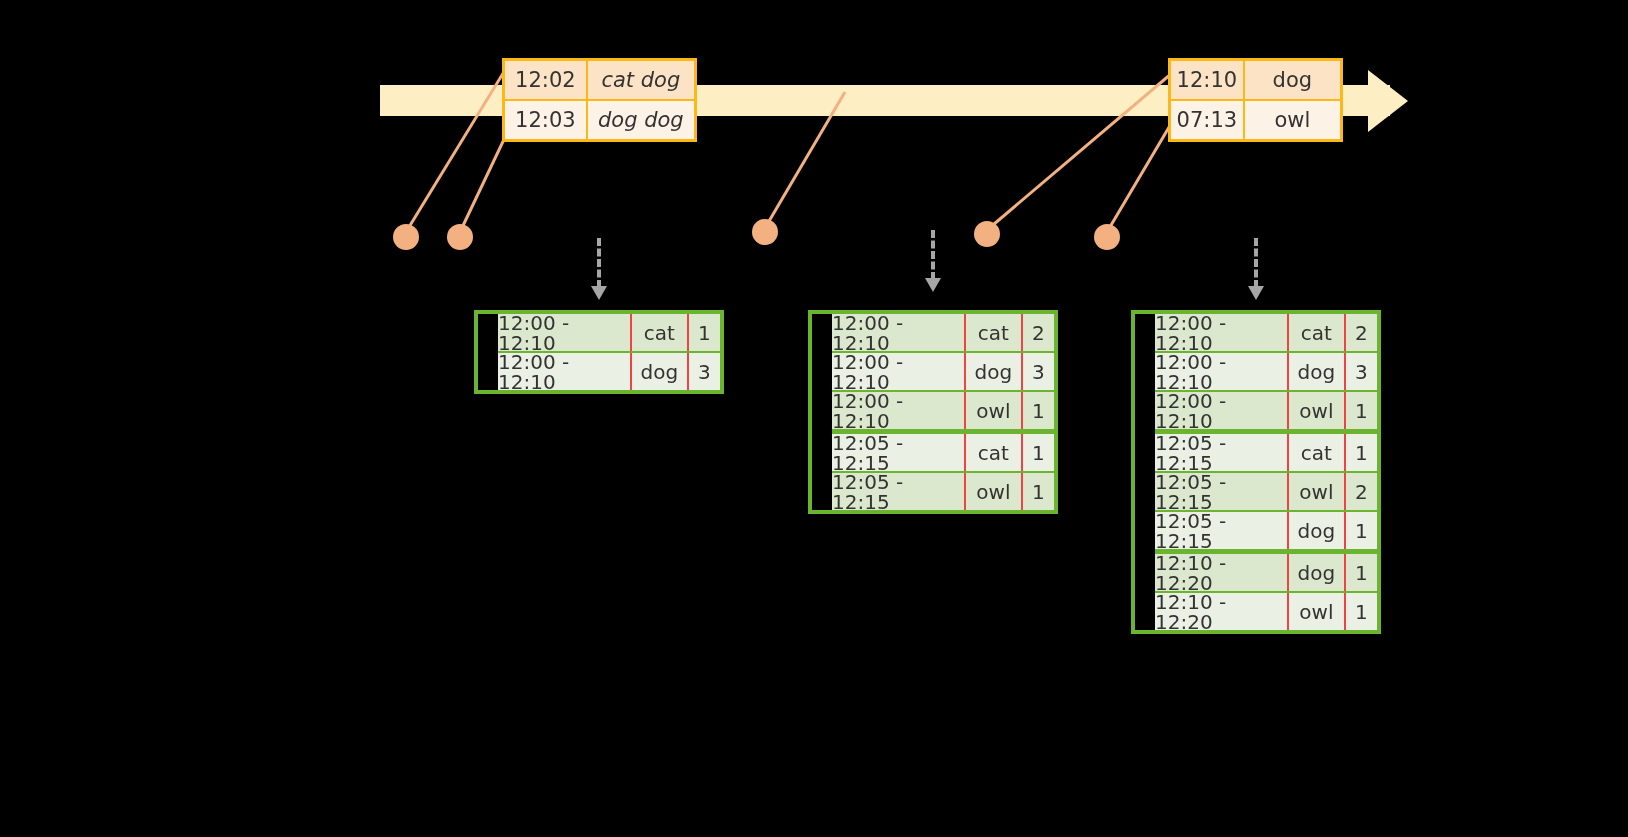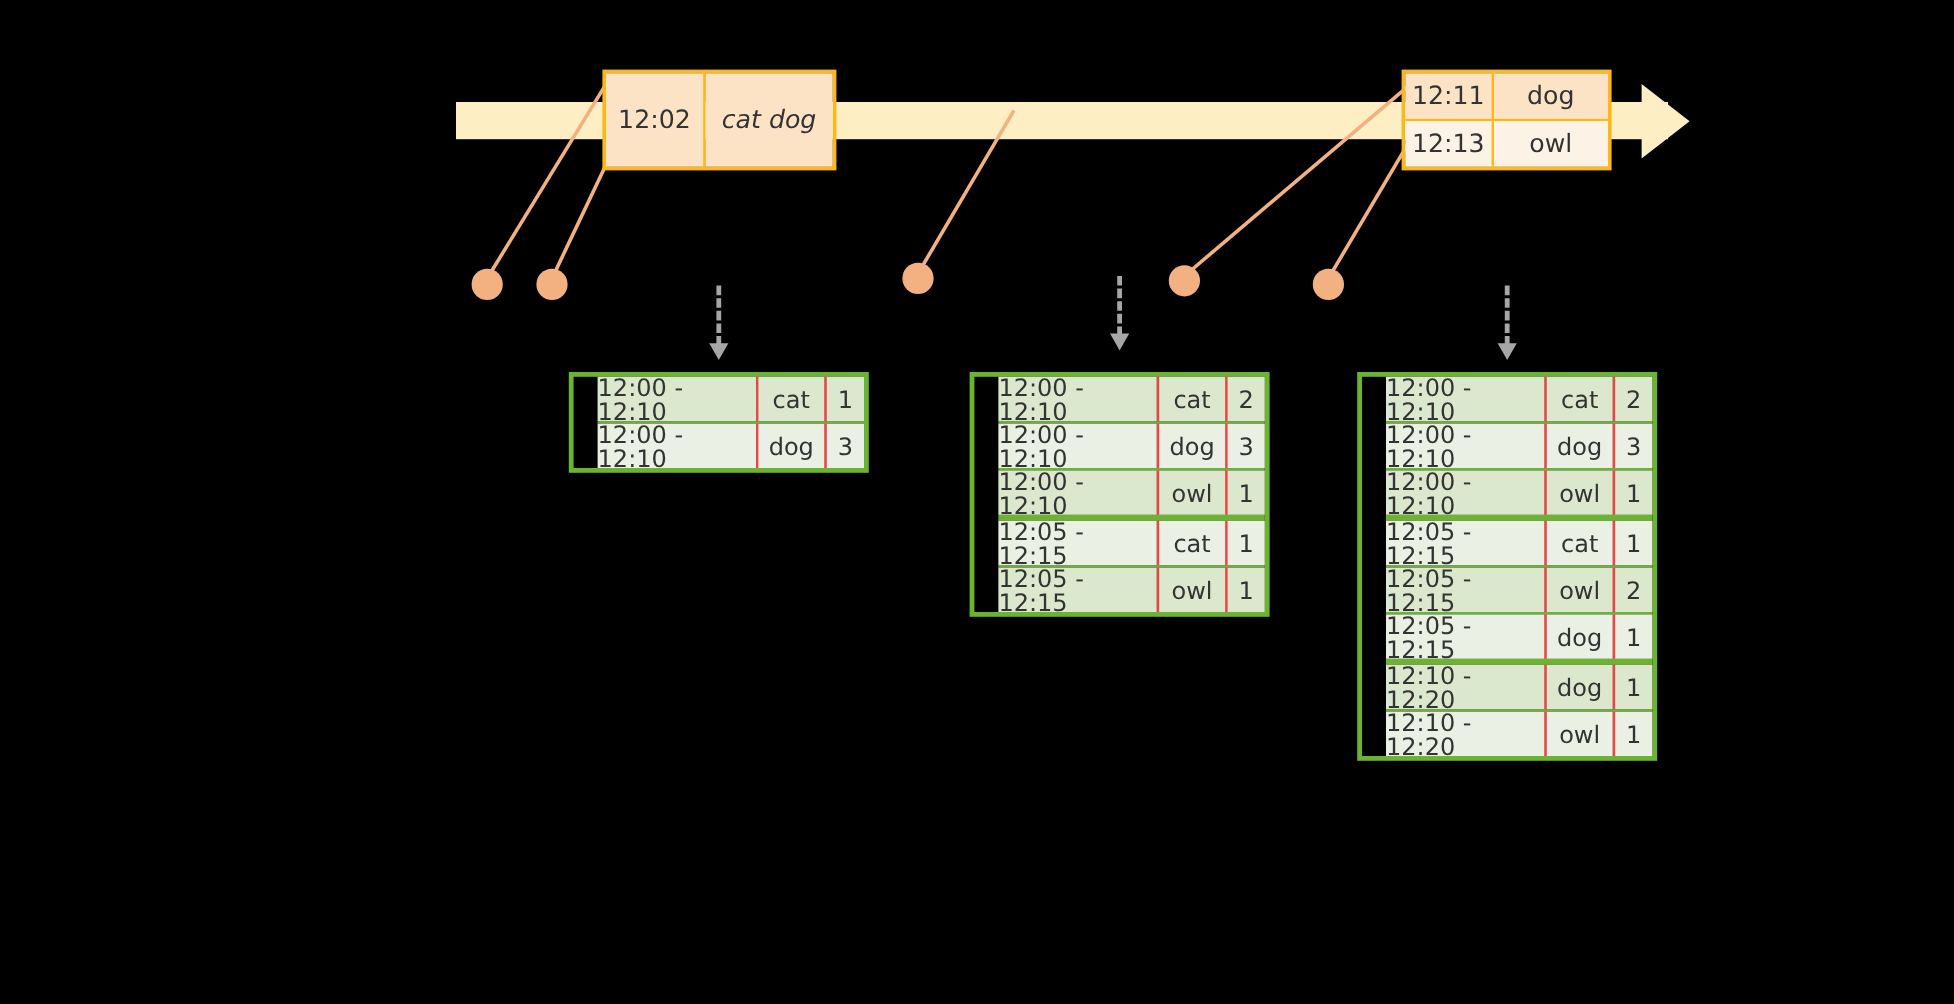--- a/index.html
+++ b/index.html
@@ -117,30 +117,34 @@
     <line x1="765" y1="228" x2="845" y2="92" stroke="#f3b181" stroke-width="3"></line>
     <line x1="987" y1="230" x2="1178" y2="68" stroke="#f3b181" stroke-width="3"></line>
     <line x1="1107" y1="232" x2="1178" y2="112" stroke="#f3b181" stroke-width="3"></line>
   </svg>
 
   <div class="evbox" id="box1">
     <div class="evrow shade-a">
       <div class="ev-time">12:02</div>
       <div class="ev-val">cat dog</div>
     </div>
+    <div class="evrow shade-b">
+      <div class="ev-time">12:03</div>
+      <div class="ev-val">dog dog</div>
+    </div>
   </div>
 
 
   <div class="evbox" id="box3">
     <div class="evrow shade-a">
-      <div class="ev-time">12:11</div>
+      <div class="ev-time">12:10</div>
       <div class="ev-val">dog</div>
     </div>
     <div class="evrow shade-b">
-      <div class="ev-time">12:13</div>
+      <div class="ev-time">07:13</div>
       <div class="ev-val">owl</div>
     </div>
   </div>
 
   <div class="dot" style="left:393px;top:224px;"></div>
   <div class="dot" style="left:447px;top:224px;"></div>
   <div class="dot" style="left:752px;top:219px;"></div>
   <div class="dot" style="left:974px;top:221px;"></div>
   <div class="dot" style="left:1094px;top:224px;"></div>
 

